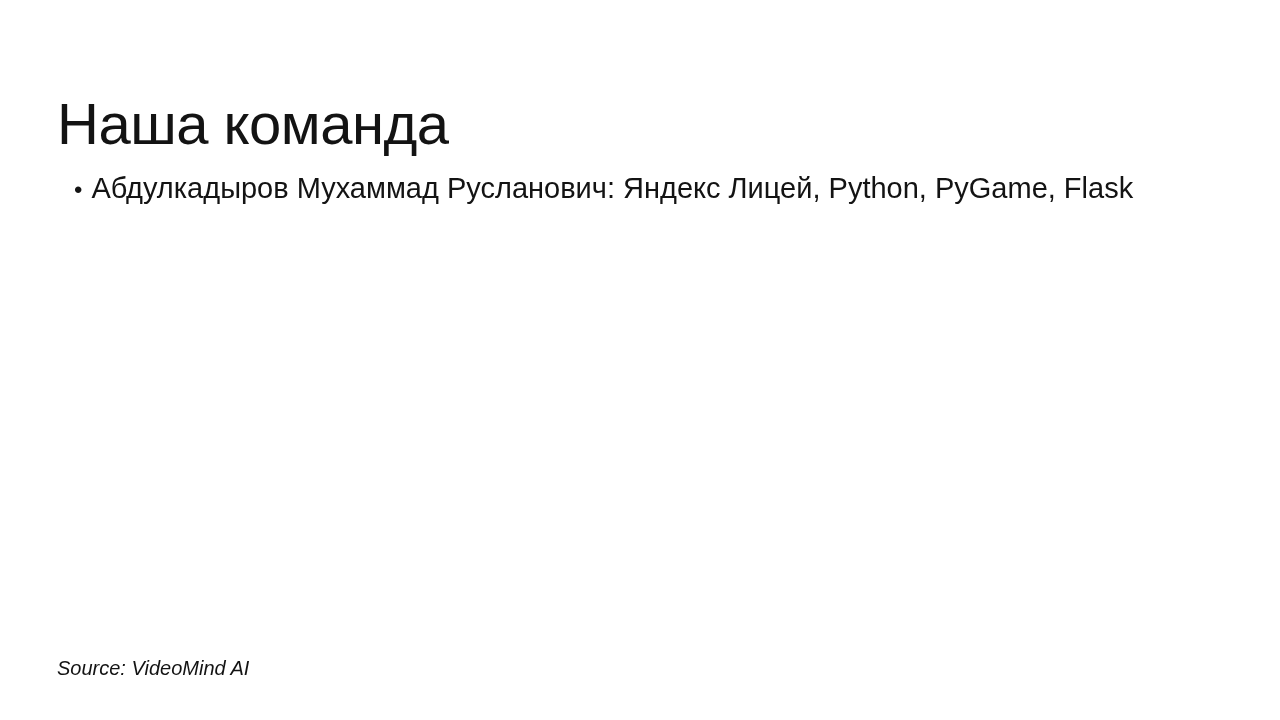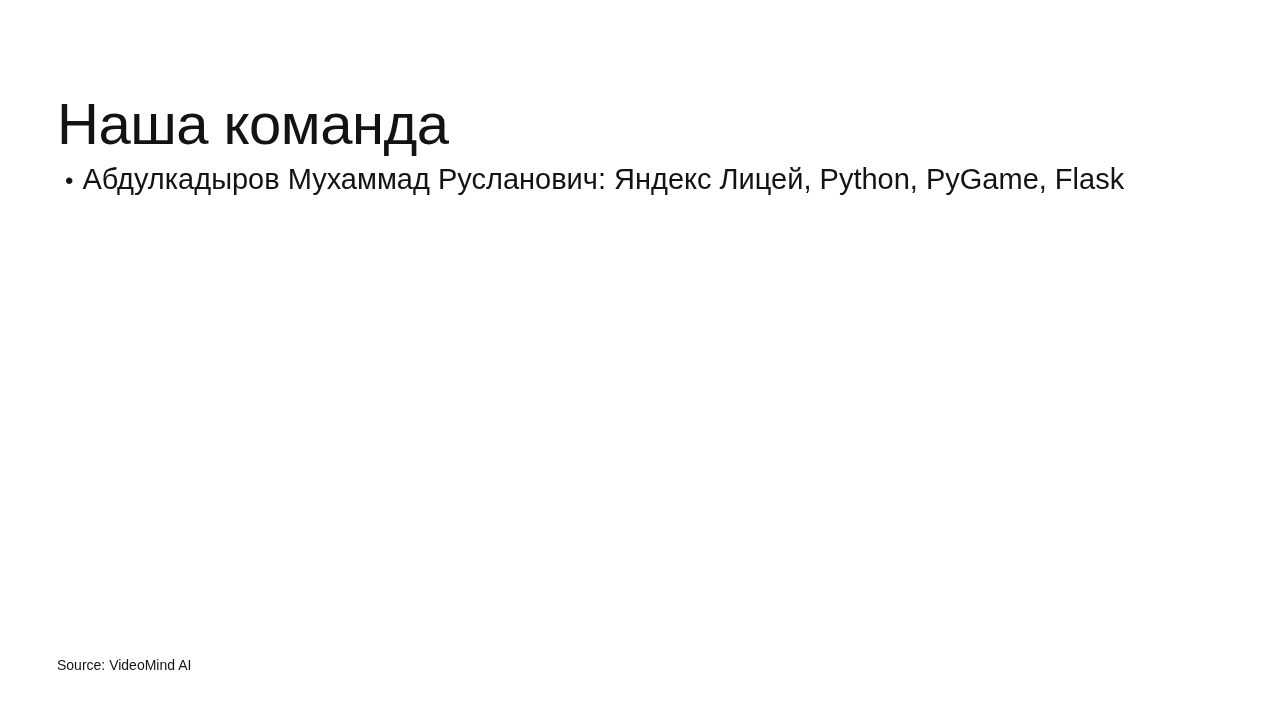--- a/index.html
+++ b/index.html
@@ -29,21 +29,21 @@
     line-height: 1.2;
     letter-spacing: -0.5px;
     color: #131313;
     white-space: nowrap;
   }
   .bullet-list {
     position: absolute;
     left: 57px;
     top: 152px;
     width: 1168px;
-    margin: 8px;
+    margin: 17px;
     padding: 0;
     list-style: none;
   }
   .bullet-item {
     position: relative;
     font-size: 29px;
     line-height: 1.32;
     color: #131313;
     margin-bottom: 10px;
     padding-left: 26px;
@@ -52,21 +52,22 @@
   .bullet-dot {
     font-size: 24px;
     line-height: 1;
     vertical-align: middle;
     padding-right: 9px;
   }
   .source-note {
     position: absolute;
     left: 57px;
     top: 657px;
-    font-size: 14px;
+    font-size: 20px;
+    font-style: italic;
     color: #131313;
     text-align: right;
   }
 </style>
 </head>
 <body>
 
 <div class="slide">
 
   <h1 class="slide-title">Наша команда</h1>

